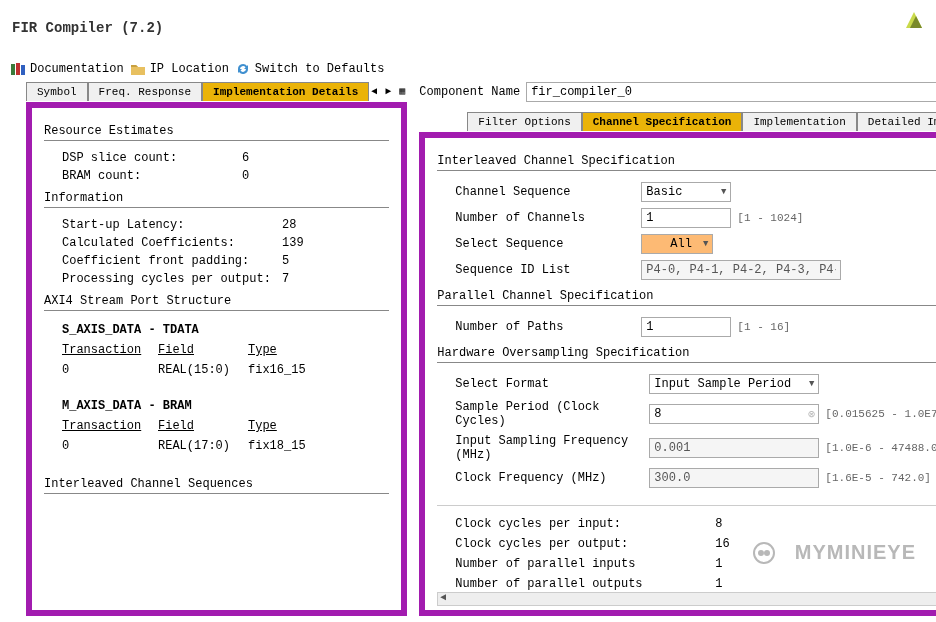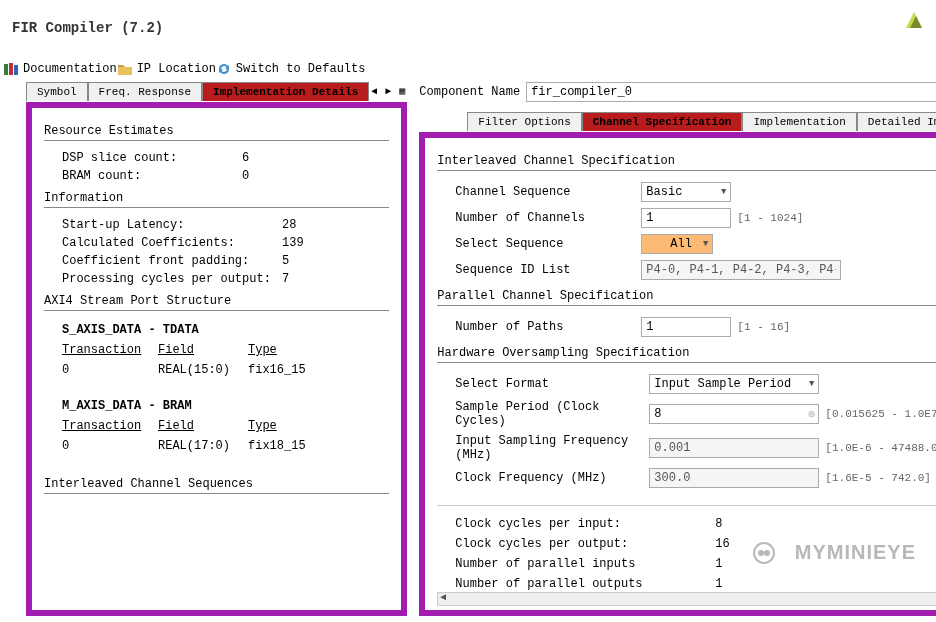--- a/index.html
+++ b/index.html
@@ -1,27 +1,27 @@
 <!DOCTYPE html>
 <html><head>
 <meta charset="utf-8">
 <style>
 * { box-sizing: border-box; margin: 0; padding: 0; }
 body { font-family: "Courier New", monospace; font-size: 12px; background: #fff; width: 936px; height: 622px; overflow: hidden; position: relative; }
 .title-bar { padding: 20px 12px; font-size: 14px; font-weight: bold; color: #333; }
 .top-logo { position: absolute; top: 8px; right: 10px; width: 24px; height: 24px; }
-.toolbar { padding: 6px 6px 14px 3px; display: flex; align-items: flex-end; }
+.toolbar { padding: 6px 6px 14px 10px; display: flex; align-items: flex-end; gap: 6px; }
 .toolbar-item { display: flex; align-items: center; gap: 4px; cursor: pointer; }
 .toolbar-icon { width: 16px; height: 14px; }
 .main-area { position: absolute; top: 80px; left: 0; right: 0; bottom: 0; display: flex; }
 .left-panel { width: 416px; height: 100%; padding: 0 6px 6px 6px; display: flex; flex-direction: column; margin-left: 20px; }
 .right-panel { flex: 1; height: 100%; padding: 0 6px 6px 6px; display: flex; flex-direction: column; }
 .tab-strip { display: flex; align-items: center; position: relative; height: 22px; }
 .tab { padding: 3px 10px; border: 1px solid #888; border-bottom: none; background: #f0f0f0; cursor: pointer; white-space: nowrap; font-size: 11px; }
-.tab.active { background: #b91c1c; font-weight: bold; }
+.tab.active { background: #eab308; font-weight: bold; }
 .tab-nav { margin-left: auto; display: flex; gap: 4px; align-items: center; }
 .tab-arrow { cursor: pointer; padding: 0 2px; font-size: 10px; }
 .panel-body { border: 6px solid #a21caf; flex: 1; padding: 10px 12px; overflow: hidden; position: relative; }
 .section-title { border-bottom: 1px solid #888; padding-bottom: 2px; margin-bottom: 8px; margin-top: 6px; font-size: 12px; color: #000; }
 .kv-row { display: flex; padding: 2px 0 2px 18px; }
 .kv-label { width: 180px; }
 .kv-value { }
 .kv-row-wide .kv-label { width: 220px; }
 .port-header { font-weight: bold; padding: 4px 0 6px 18px; }
 .port-table { padding-left: 18px; }

